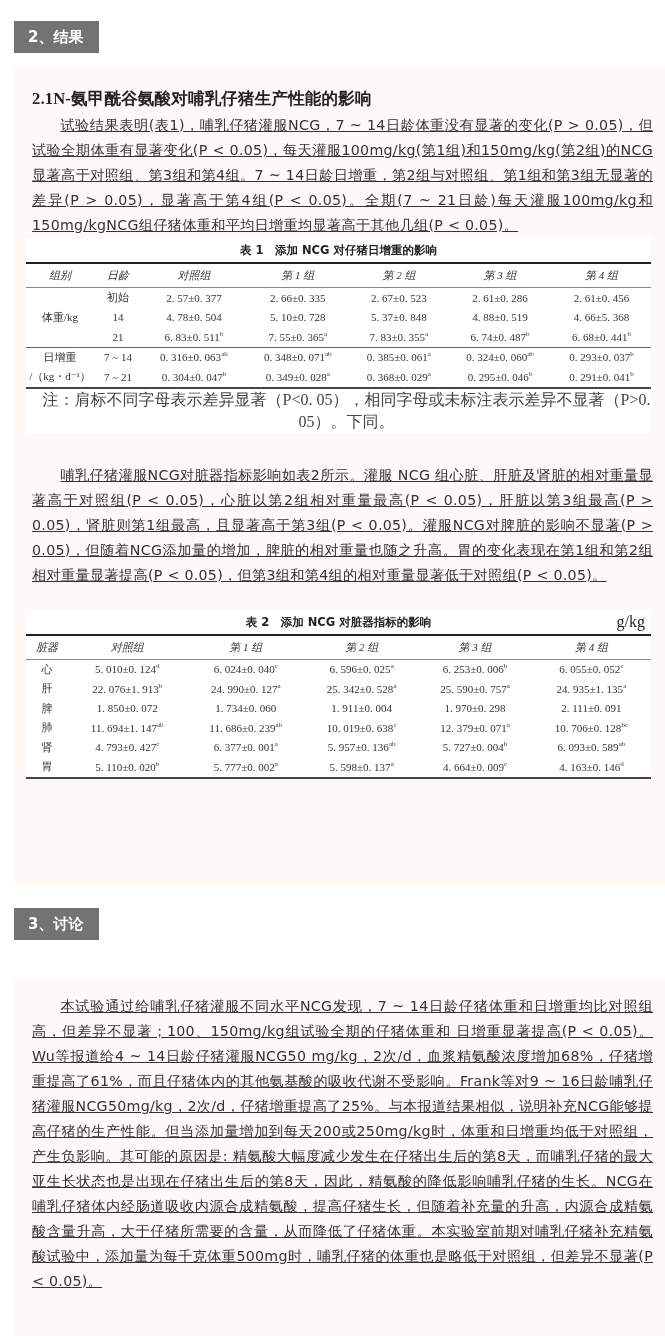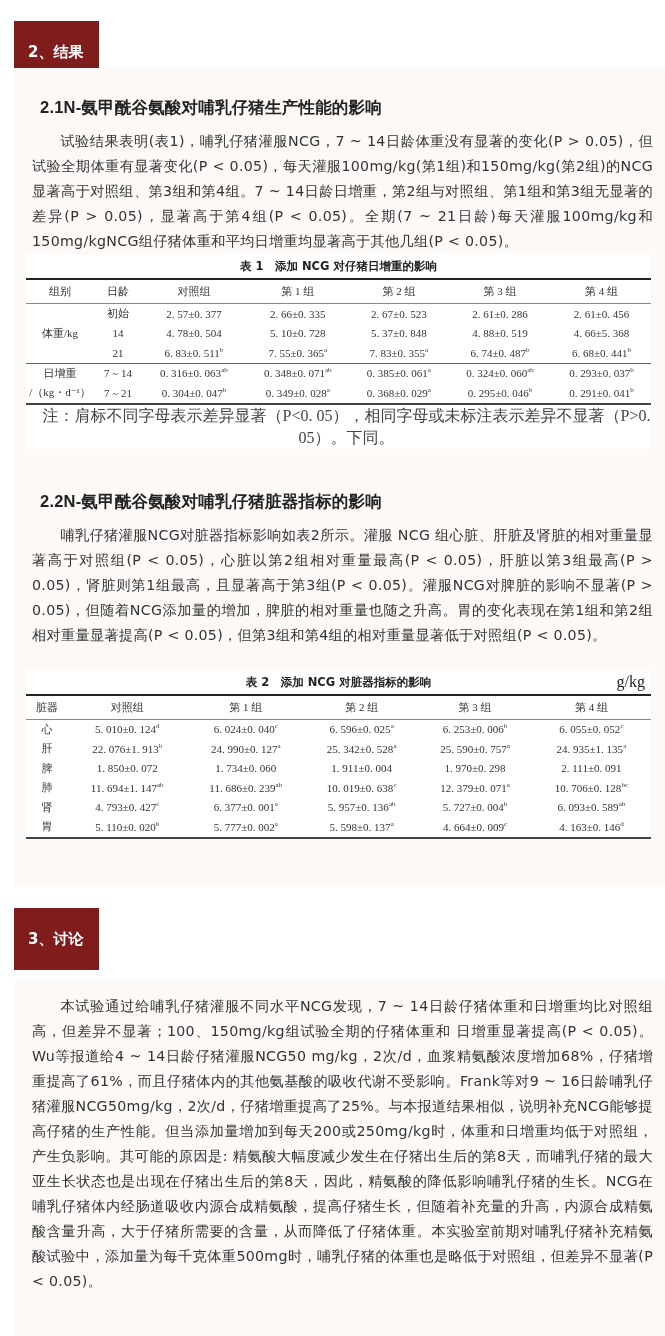--- a/index.html
+++ b/index.html
@@ -2,54 +2,55 @@
 <html><head>
 <meta charset="utf-8">
 <style>
   html, body { margin: 0; padding: 0; background: #ffffff; }
   body {
     width: 665px; height: 1336px; position: relative; overflow: hidden;
     font-family: "DejaVu Sans", "Liberation Sans", sans-serif;
     color: #333333;
   }
   .section-tag {
-    position: absolute; left: 14px; background: #7f1d1d; color: #ffffff;
+    position: absolute; left: 14px; background: #737373; color: #ffffff;
     font-weight: bold; font-size: 15px; line-height: 30px; height: 30px;
-    padding: 16px 14px; width: 57px; box-sizing: content-box;
+    padding: 1px 14px; width: 57px; box-sizing: content-box;
     font-family: "DejaVu Sans", sans-serif;
   }
   .panel {
     position: absolute; left: 14px; width: 651px; background: #fcf9f6;
   }
   .panel-inner { padding: 0 12px 0 18px; }
   h3.sub {
-    margin: 8px; font-size: 16.5px; font-weight: bold; color: #222;
+    margin: 0; font-size: 16.5px; font-weight: bold; color: #222;
     line-height: 28px; letter-spacing: 0.2px;
-    font-family: Liberation Sans, sans-serif;
+    font-family: Liberation Serif, serif;
   }
   p.body {
     margin: 0; font-size: 14.2px; line-height: 25px; color: #333;
     text-indent: 2em; text-align: justify; letter-spacing: 0.3px;
     font-family: "DejaVu Sans", sans-serif;
+    text-decoration: underline;
   }
   .tbl-wrap {
     background: #ffffff; margin: 0 0 0 12px; width: 625px; position: relative;
     font-family: "Liberation Serif", "DejaVu Serif", serif; color: #333;
   }
   .tbl-title {
     text-align: center; font-size: 11.5px; font-weight: bold; line-height: 24px;
     font-family: "DejaVu Sans", sans-serif; color: #222;
   }
   .tbl-title .unit {
     position: absolute; right: 6px; font-weight: normal;
     font-family: "Liberation Serif", serif; font-size: 16px;
   }
   table { width: 100%; border-collapse: collapse; font-size: 11px; }
   table th, table td { text-align: center; padding: 0; font-weight: normal; }
-  table th { border-top: 2px solid #222; border-bottom: 1px solid #888; height: 23px; }
+  table th { border-top: 2px solid #222; border-bottom: 1px solid #888; height: 23px; font-style: italic; }
   table td { height: 19.5px; }
   table tr.sep td { border-top: 1px solid #666; }
   table tr.last td { border-bottom: 2px solid #444; }
   sup { font-size: 7px; vertical-align: 5px; line-height: 0; }
   .note { font-size: 16px; line-height: 22px; padding-left: 16px; color: #444; text-align: center; }
 </style>
 </head>
 <body>
 
 <div class="section-tag" style="top:21px;">2、结果</div>
@@ -117,21 +118,20 @@
           <td><span>0. 368±0. 029</span><sup>a</sup></td>
           <td><span>0. 295±0. 046</span><sup>b</sup></td>
           <td><span>0. 291±0. 041</span><sup>b</sup></td>
         </tr>
       </tbody>
     </table>
     <div class="note">注：肩标不同字母表示差异显著（P&lt;0. 05），相同字母或未标注表示差异不显著（P&gt;0. 05）。下同。</div>
   </div>
 
   <div class="panel-inner" style="padding-top:30px;">
-    <h3 class="sub">2.2N-氨甲酰谷氨酸对哺乳仔猪脏器指标的影响</h3>
     <p class="body">哺乳仔猪灌服NCG对脏器指标影响如表2所示。灌服 NCG 组心脏、肝脏及肾脏的相对重量显著高于对照组(P &lt; 0.05)，心脏以第2组相对重量最高(P &lt; 0.05)，肝脏以第3组最高(P &gt; 0.05)，肾脏则第1组最高，且显著高于第3组(P &lt; 0.05)。灌服NCG对脾脏的影响不显著(P &gt; 0.05)，但随着NCG添加量的增加，脾脏的相对重量也随之升高。胃的变化表现在第1组和第2组相对重量显著提高(P &lt; 0.05)，但第3组和第4组的相对重量显著低于对照组(P &lt; 0.05)。</p>
   </div>
 
   <div class="tbl-wrap" style="margin-top:22px;">
     <div class="tbl-title">
       <span>表 2　添加 NCG 对脏器指标的影响</span>
       <span class="unit">g/kg</span>
     </div>
     <table>
       <thead>

